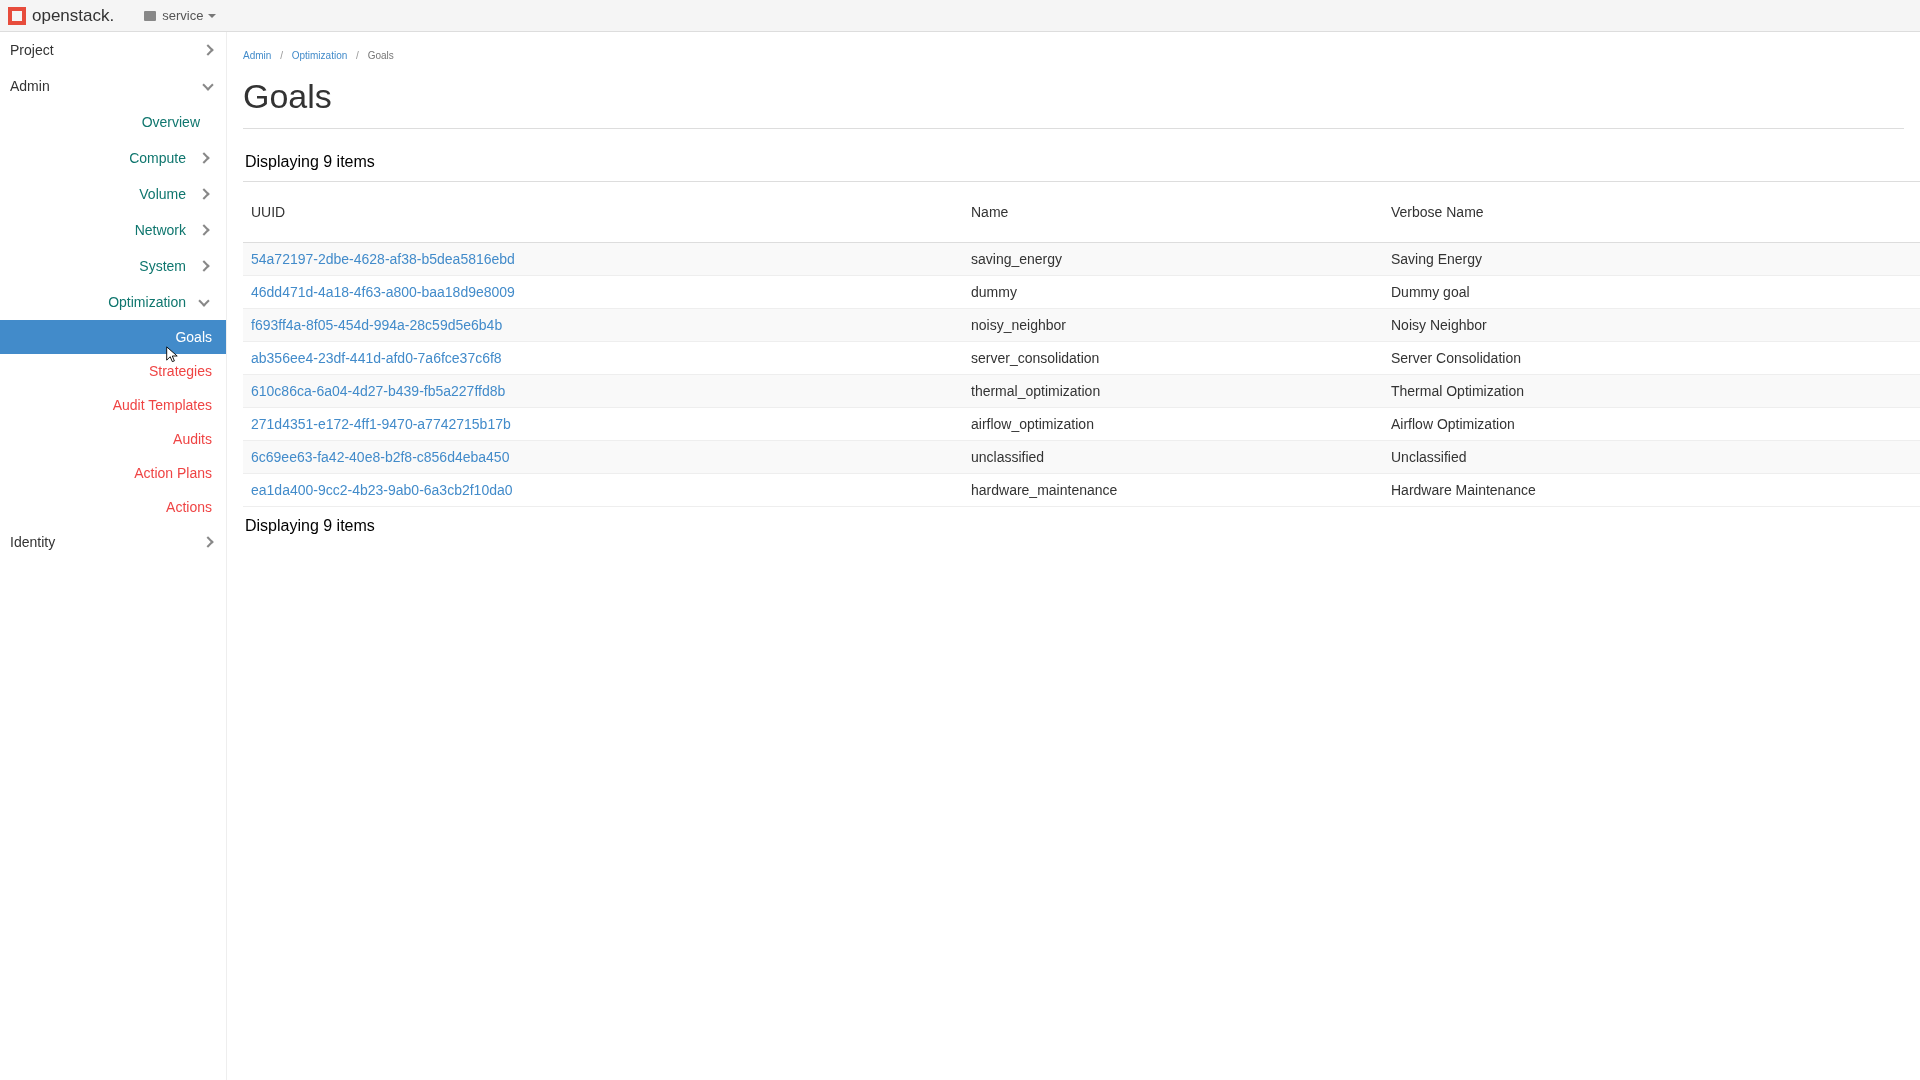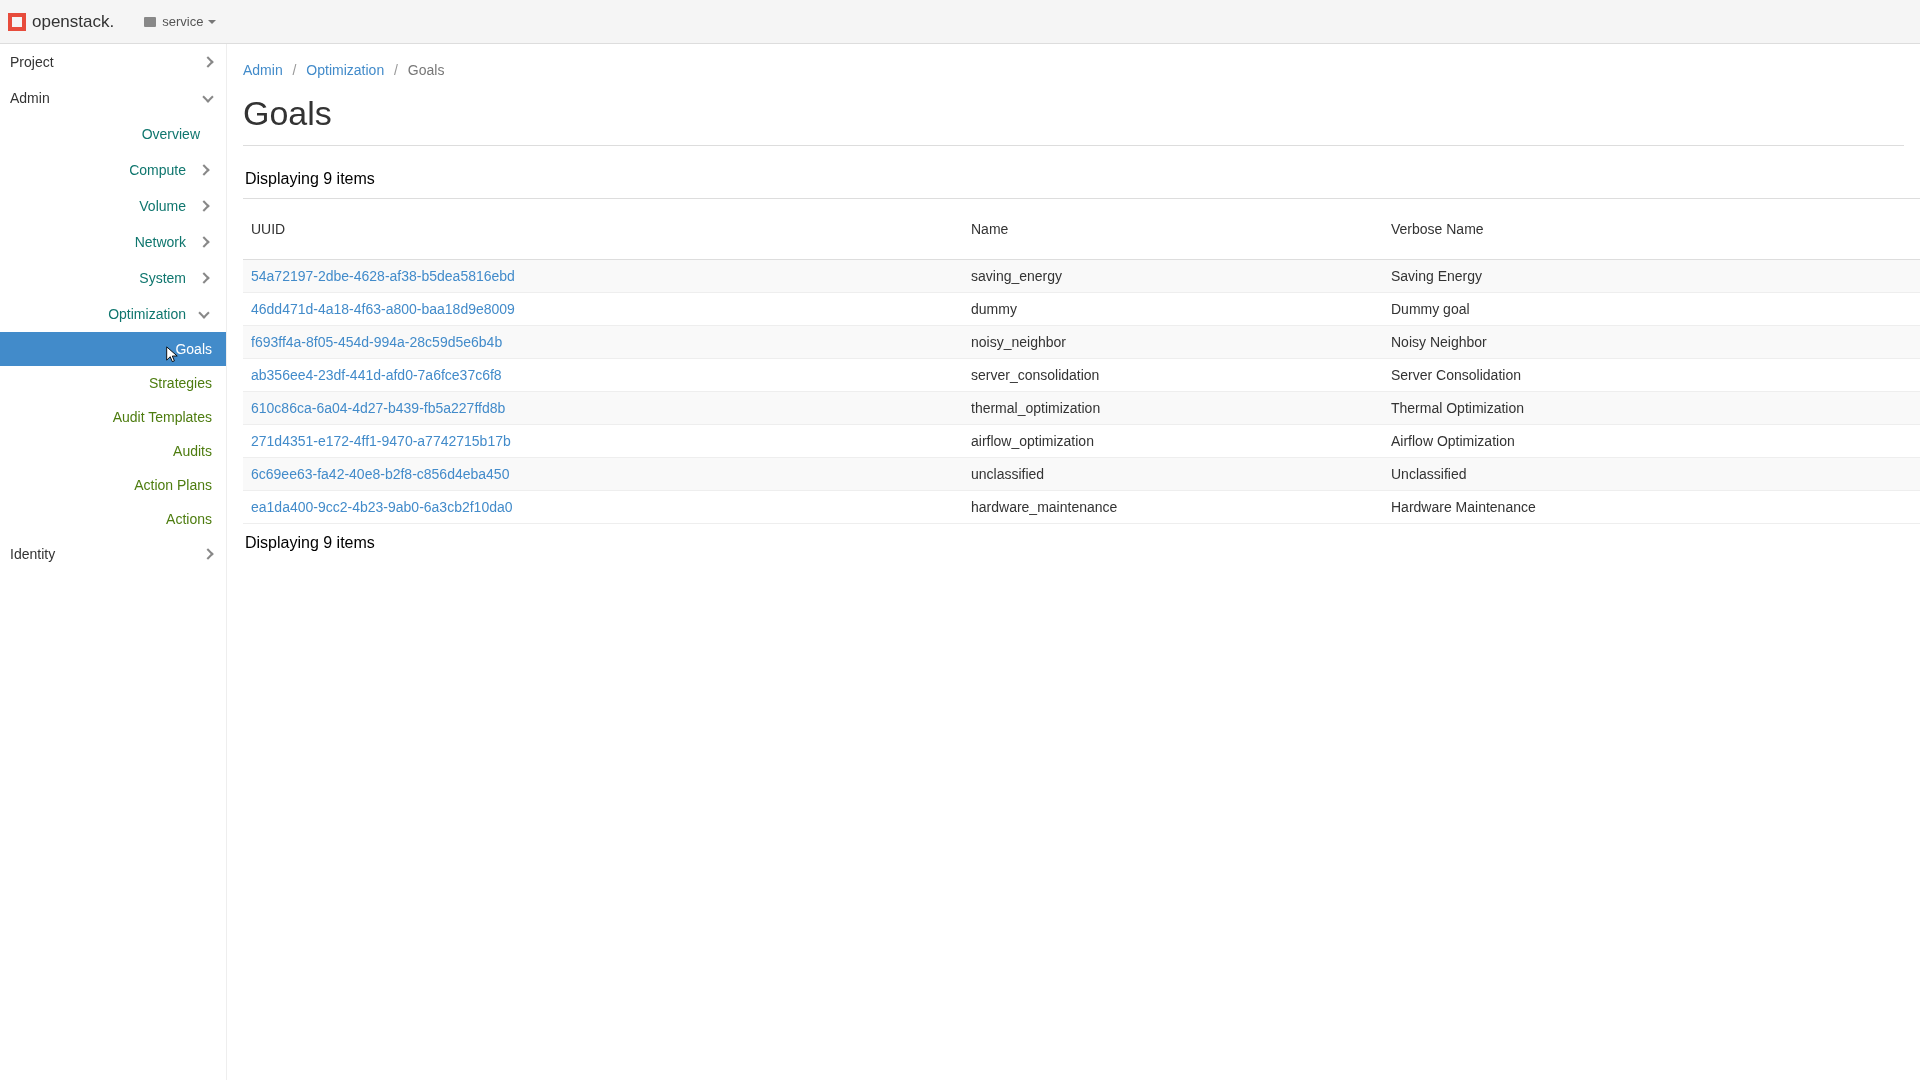--- a/index.html
+++ b/index.html
@@ -1,46 +1,46 @@
 <!DOCTYPE html>
 <html><head>
 <meta charset="utf-8">
 <style>
 * { margin: 0; padding: 0; box-sizing: border-box; }
 body { font-family: -apple-system, "Helvetica Neue", Helvetica, Arial, sans-serif; font-size: 13px; color: #333; background: #fff; }
 
 
-.topbar { height: 44px; background: #f5f5f5; border-bottom: 1px solid #ddd; display: flex; align-items: center; padding-left: 8px; }
+.topbar { height: 32px; background: #f5f5f5; border-bottom: 1px solid #ddd; display: flex; align-items: center; padding-left: 8px; }
 .logo { display: flex; align-items: center; font-weight: 400; font-size: 17px; color: #333; }
 .logo-icon { width: 18px; height: 18px; background: #e74c3c; margin-right: 6px; position: relative; }
 .logo-icon::after { content: ""; position: absolute; inset: 4px; background: #f5f5f5; }
 .project-dropdown { margin-left: 30px; display: flex; align-items: center; color: #555; font-size: 13px; cursor: pointer; }
 .project-dropdown .pd-icon { width: 12px; height: 10px; background: #888; margin-right: 6px; border-radius: 1px; }
 .caret { display: inline-block; width: 0; height: 0; margin-left: 5px; vertical-align: middle; border-top: 4px solid #777; border-left: 4px solid transparent; border-right: 4px solid transparent; }
 
 
 .layout { display: flex; }
 .sidebar { width: 227px; background: #fff; border-right: 1px solid #eee; min-height: calc(100vh - 28px); }
 .content { flex: 1; padding: 0; min-width: 0; }
 
 
 .nav-item { display: flex; align-items: center; justify-content: space-between; padding: 10px 14px 10px 10px; color: #333; font-size: 14px; cursor: pointer; }
 .nav-item.level0 { padding-left: 10px; }
 .nav-sub { }
 .nav-item.level1 { padding-left: 10px; justify-content: flex-end; padding-right: 18px; color: #0f766e; }
 .nav-item.level1 .nav-label { flex: 1; text-align: right; padding-right: 8px; }
 .nav-item.level1.simple { justify-content: flex-end; }
-.nav-item.level2 { padding: 9px 14px 9px 10px; text-align: right; color: #4d7c0f; justify-content: flex-end; }
+.nav-item.level2 { padding: 9px 14px 9px 10px; text-align: right; color: #ef4444; justify-content: flex-end; }
 .nav-item.active { background: #428bca; color: #fff; }
 .chev { width: 8px; height: 8px; border-top: 2px solid #888; border-right: 2px solid #888; transform: rotate(45deg); }
 .chev.down { transform: rotate(135deg); margin-top: -3px; }
 .nav-item.level1 .chev { margin-left: 6px; }
 
 
-.breadcrumb { padding: 18px 16px 10px 16px; font-size: 14px; color: #777; }
+.breadcrumb { padding: 18px 16px 10px 16px; font-size: 10px; color: #777; }
 .breadcrumb a { color: #428bca; text-decoration: none; }
 .breadcrumb .sep { color: #999; padding: 0 6px; }
 .breadcrumb .current { color: #777; }
 
 
 h1.page-title { font-size: 34px; font-weight: 400; color: #333; padding: 6px 16px 12px 16px; }
 .title-rule { border: none; border-top: 1px solid #ddd; margin: 0 16px 0 16px; }
 
 
 .table-wrap { padding: 24px 0 0 16px; }

